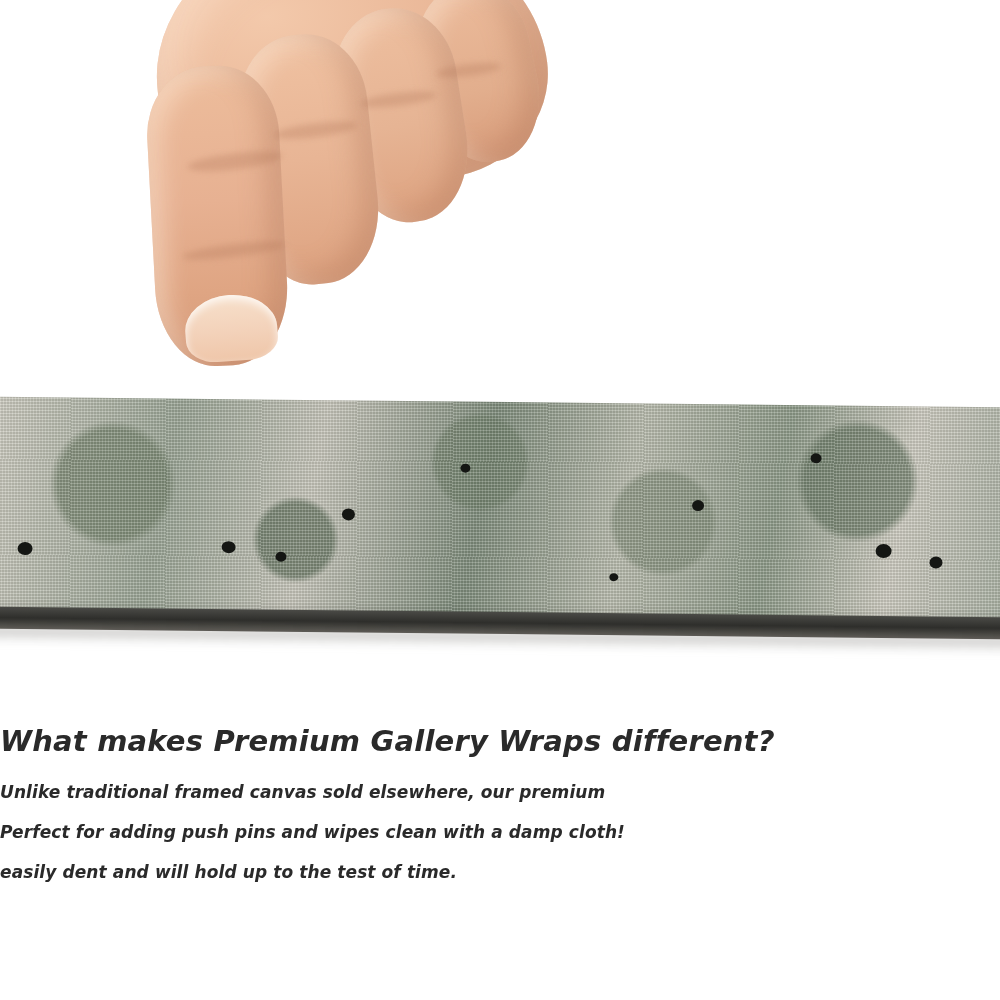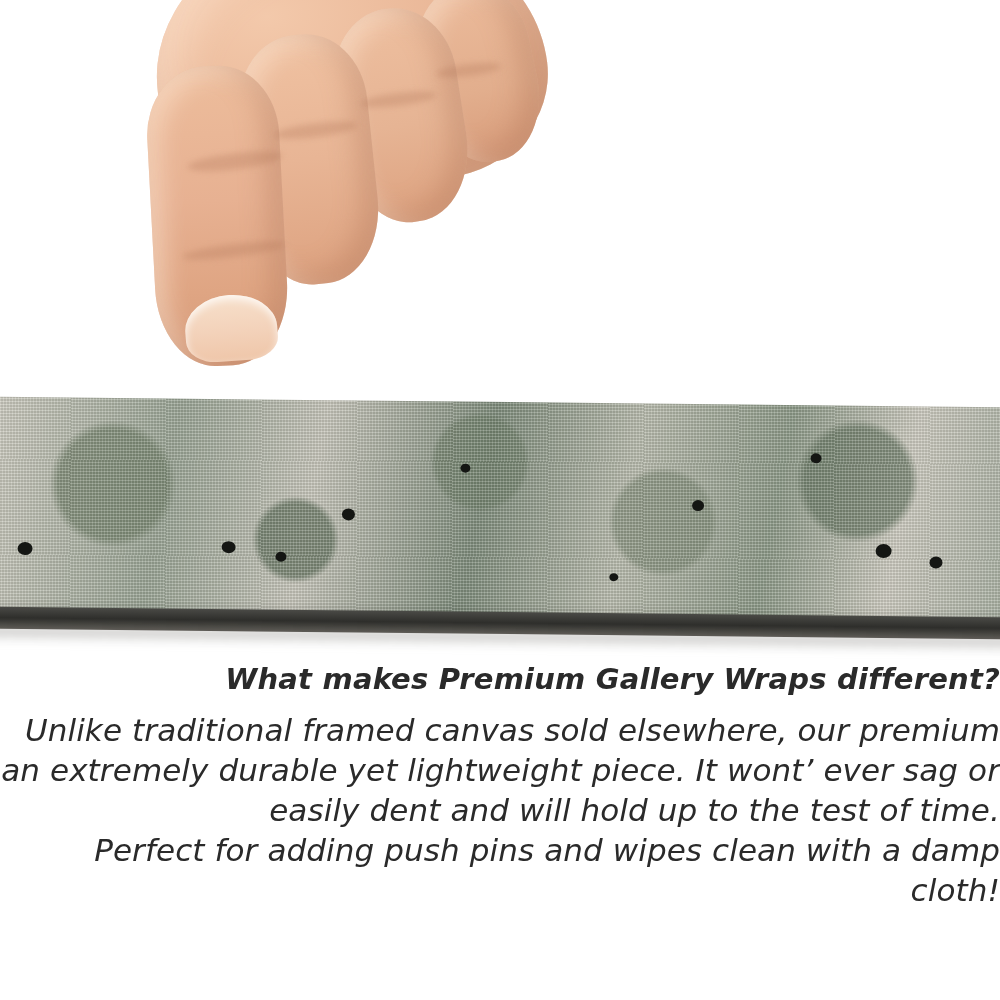--- a/index.html
+++ b/index.html
@@ -146,36 +146,36 @@
     height: 16px;
     transform: rotate(0.6deg);
     background: linear-gradient(180deg, rgba(120,118,112,0.45), rgba(255,255,255,0));
     filter: blur(4px);
   }
 
   
   .copy-block {
     position: absolute;
     left: 0;
-    top: 662px;
-    width: 1000px;
-    text-align: right;
+    top: 724px;
+    width: 1000px;
+    text-align: left;
     color: #2a2a2a;
     font-family: "DejaVu Sans", sans-serif;
     font-style: italic;
   }
   .headline {
     font-size: 29px;
     font-weight: 700;
     letter-spacing: 0.2px;
     margin-bottom: 14px;
   }
   .body-line {
-    font-size: 31px;
-    font-weight: 400;
+    font-size: 17px;
+    font-weight: 700;
     line-height: 40px;
     letter-spacing: 0.1px;
   }
 </style>
 </head>
 <body>
 
 <div class="promo-card">
 
   <div class="photo-region">
@@ -207,18 +207,17 @@
       <div class="speck" style="left:940px; top:150px; width:13px; height:12px;"></div>
       <div class="speck" style="left:620px; top:170px; width:9px;  height:8px;"></div>
     </div>
     <div class="canvas-shadow-line"></div>
     <div class="canvas-underglow"></div>
   </div>
 
   <div class="copy-block">
     <div class="headline">What makes Premium Gallery Wraps different?</div>
     <div class="body-line">Unlike traditional framed canvas sold elsewhere, our premium</div>
-    <div class="body-line">an extremely durable yet lightweight piece. It wont’ ever sag or</div>
+    <div class="body-line">Perfect for adding push pins and wipes clean with a damp cloth!</div>
     <div class="body-line">easily dent and will hold up to the test of time.</div>
-    <div class="body-line">Perfect for adding push pins and wipes clean with a damp cloth!</div>
   </div>
 
 </div>
 
 </body></html>

